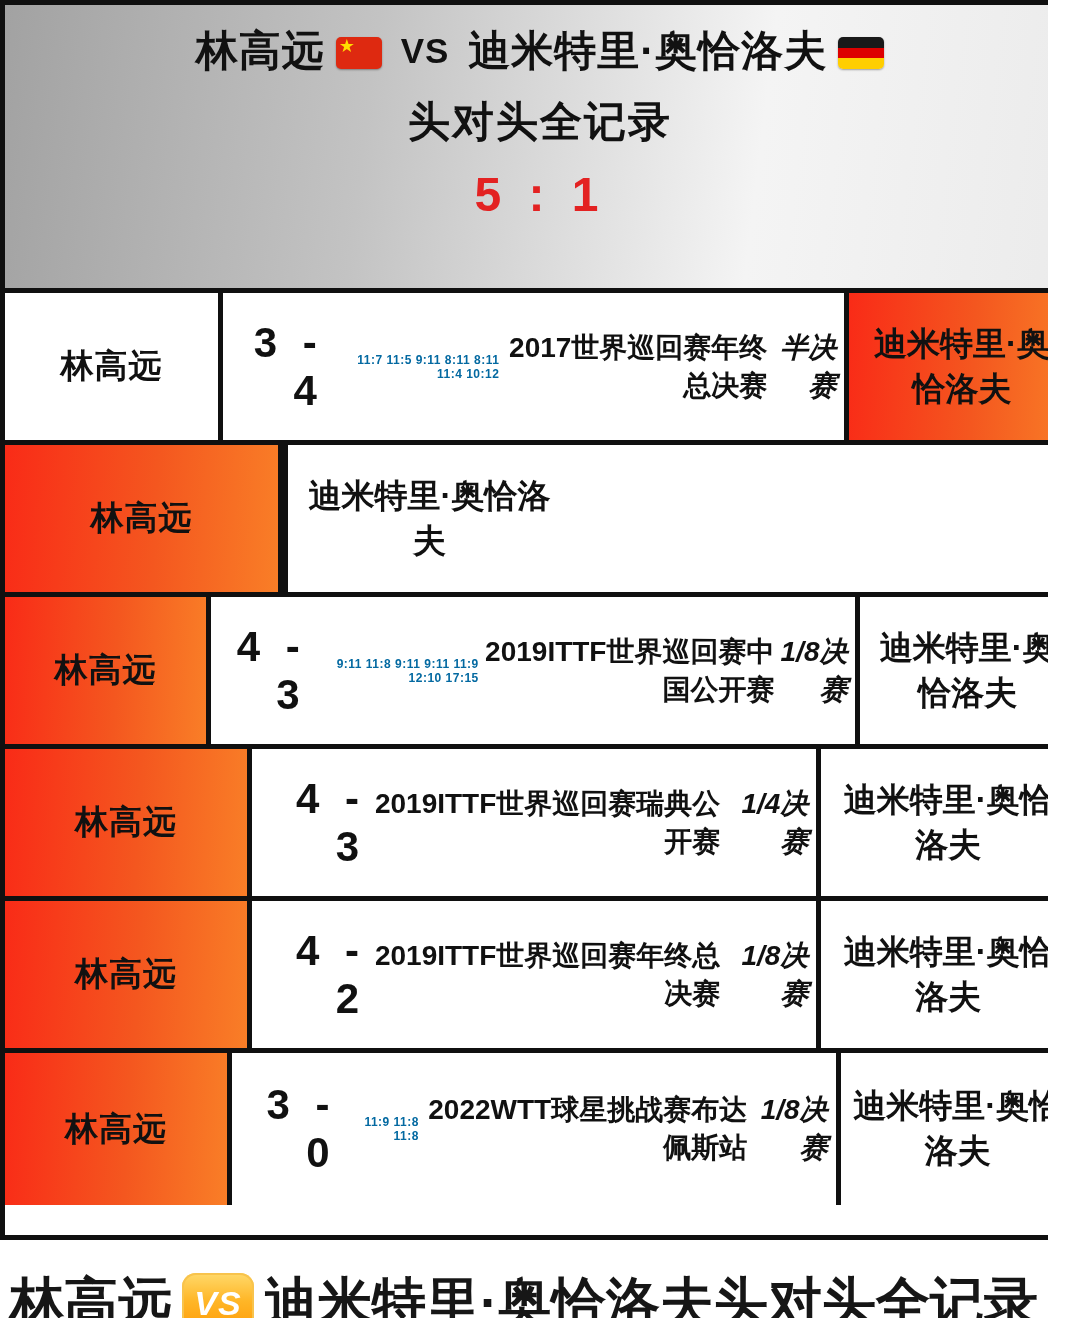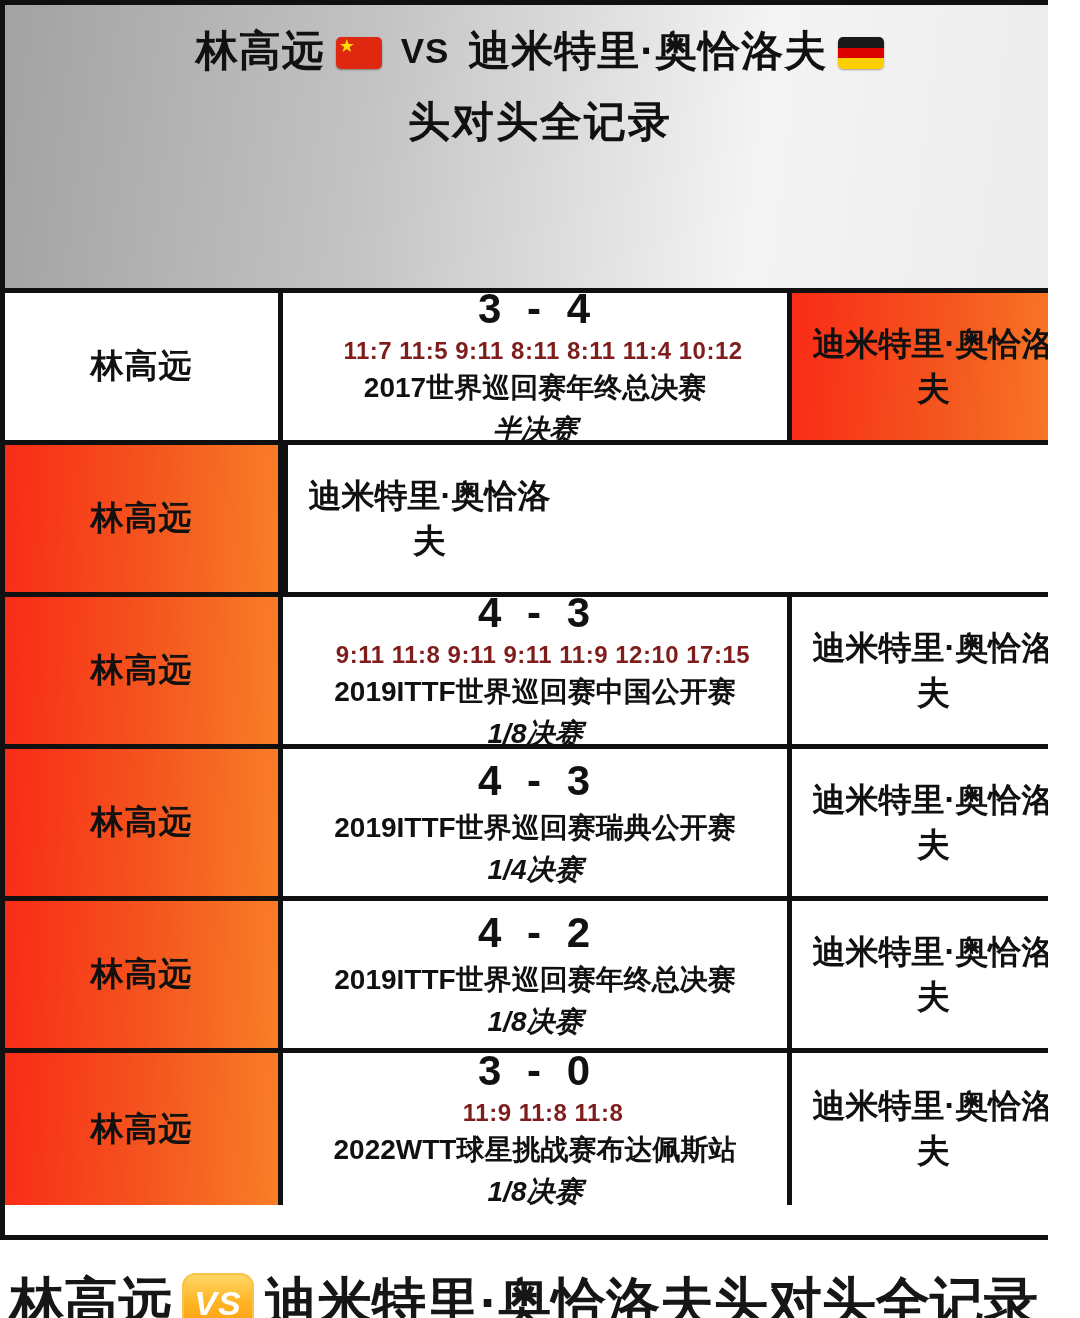--- a/index.html
+++ b/index.html
@@ -76,38 +76,38 @@
     background: #ffffff;
   }
   .cell.left {
     width: 278px;
     border-right: 5px solid #101010;
     font-size: 33px;
     letter-spacing: 1px;
   }
   .cell.mid {
     flex: 1 1 auto;
-    flex-direction: column;
+    flex-direction: row;
     gap: 4px;
     text-align: right;
     padding: 16px 8px;
   }
   .cell.right {
     width: 288px;
     border-left: 5px solid #101010;
     font-size: 33px;
     text-align: center;
     padding: 0 12px;
     line-height: 1.35;
   }
   .cell.winner {
     background: linear-gradient(93deg, #f92b17 0%, #f4571f 55%, #f97e27 100%);
   }
   .score { font-size: 42px; word-spacing: 10px; letter-spacing: 2px; }
-  .games { font-size: 24px; color: #7f1d1d; letter-spacing: 0.5px; margin-left: 16px; }
+  .games { font-size: 12px; color: #0369a1; letter-spacing: 0.5px; margin-left: 16px; }
   .event { font-size: 28px; }
   .round { font-size: 28px; font-style: italic; }
   
   .footer {
     height: 78px;
     overflow: hidden;
     background: #ffffff;
     display: flex;
     justify-content: center;
     align-items: flex-start;
@@ -146,20 +146,21 @@
       <div class="title-line">
         <span>林高远</span>
           <span class="flag cn">
             <span class="star">★</span>
           </span>
         <span class="vs-label">VS</span>
         <span>迪米特里·奥恰洛夫</span>
           <span class="flag de"></span>
       </div>
       <div class="subtitle">头对头全记录</div>
+      <div class="agg-score">5 : 1</div>
     </div>
 
     <div class="match-table" id="rows-container">
   <div class="row">
     <div class="cell left">
       <span>林高远</span>
     </div>
     <div class="cell mid">
       <div class="score">3 - 4</div>
       <div class="games">11:7 11:5 9:11 8:11 8:11 11:4 10:12</div>

